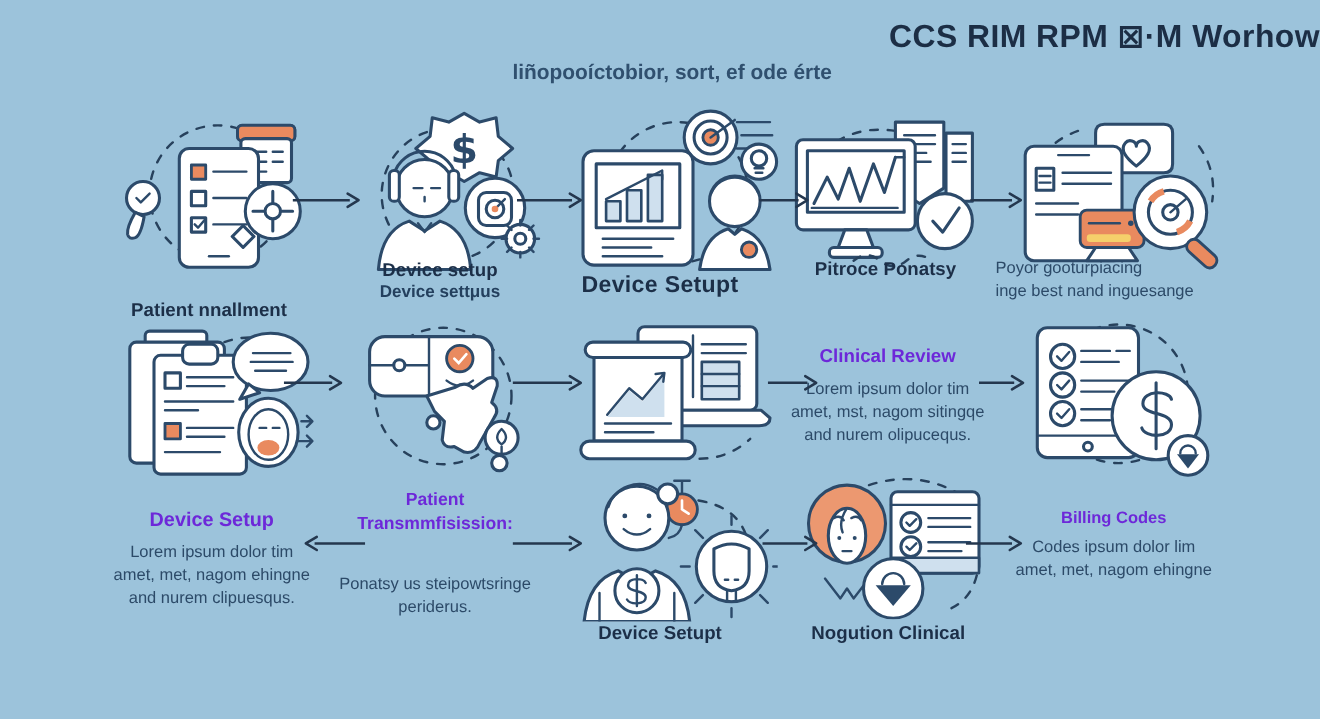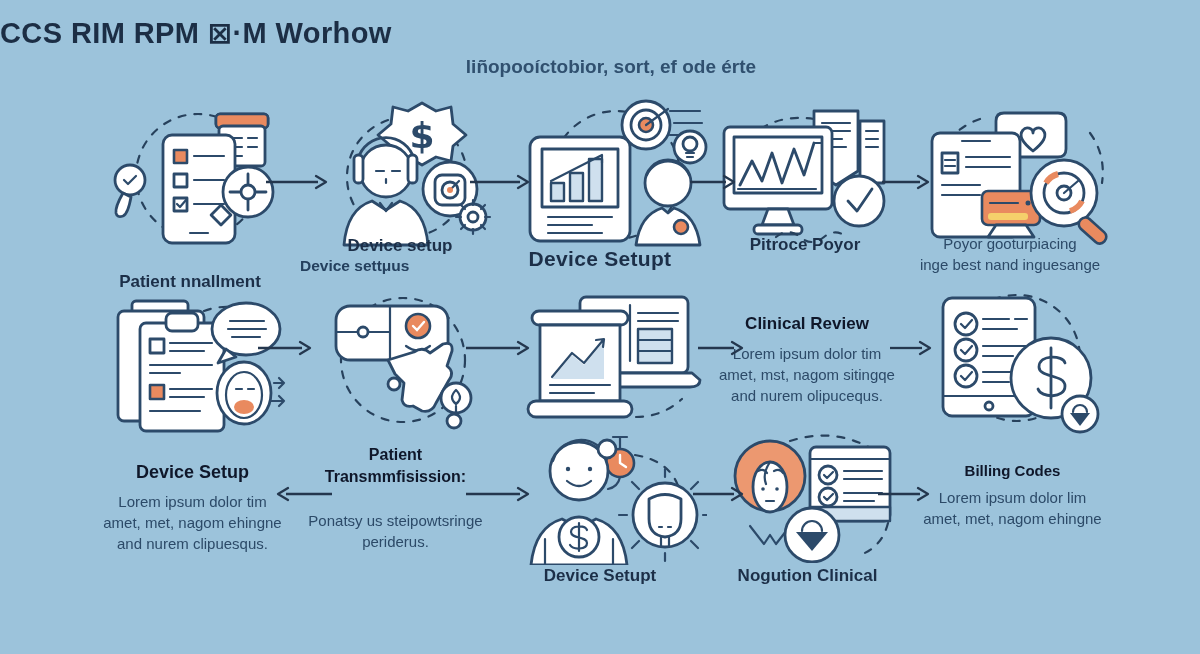--- a/index.html
+++ b/index.html
@@ -1,28 +1,28 @@
 <!DOCTYPE html>
 <html><head>
 <meta charset="utf-8">
 <style>
   html,body{margin:0;padding:0;background:#7ea9c4;}
   .canvas{position:relative;width:1200px;height:654px;background:#9cc3db;overflow:hidden;
           font-family:"Liberation Sans","DejaVu Sans",sans-serif;color:#1e3248;}
   .abs{position:absolute;}
-  .title{position:absolute;top:16px;left:0;width:100%;text-align:left;
+  .title{position:absolute;top:16px;left:0;width:100%;text-align:right;
          font-size:29px;font-weight:700;color:#1c2e45;letter-spacing:.4px;}
   .subtitle{position:absolute;top:56px;left:0;width:100%;text-align:center;
             font-size:19px;font-weight:600;color:#30506f;margin-left:11px;}
   .lbl{position:absolute;text-align:center;font-weight:700;color:#1c2f48;}
   .lbl-lg{font-size:21px;letter-spacing:.3px;}
   .lbl-md{font-size:17px;}
-  .sub{position:absolute;font-weight:600;font-size:15.5px;color:#24405e;}
-  .body{position:absolute;text-align:center;font-size:15px;color:#2c4a68;line-height:21px;font-weight:500;}
-  .hdr{font-weight:700;color:#0f172a;}
+  .sub{position:absolute;text-align:center;font-weight:600;font-size:15.5px;color:#24405e;}
+  .body{position:absolute;font-size:15px;color:#2c4a68;line-height:21px;font-weight:500;}
+  .hdr{font-weight:700;color:#6d28d9;}
   
   .w{fill:#ffffff;stroke:#2c4a6a;stroke-width:2.8;stroke-linejoin:round;stroke-linecap:round;}
   .s{fill:none;stroke:#2c4a6a;stroke-width:2.8;stroke-linejoin:round;stroke-linecap:round;}
   .s2{fill:none;stroke:#2c4a6a;stroke-width:2.2;stroke-linejoin:round;stroke-linecap:round;}
   .or{fill:#e98a5f;stroke:#2c4a6a;stroke-width:2.6;stroke-linejoin:round;}
   .orf{fill:#e98a5f;stroke:none;}
   .lt{fill:#cfe0ee;stroke:#2c4a6a;stroke-width:2.4;stroke-linejoin:round;}
   .dash{fill:none;stroke:#27415c;stroke-width:2.2;stroke-dasharray:7 9;stroke-linecap:round;}
   .ink{fill:#2c4a6a;stroke:none;}
   .arrow line{stroke:#24374e;stroke-width:2.3;}
@@ -248,21 +248,21 @@
       <path class="s2" d="M112,66 l3,3 l6,-6 M132,62 h38 M132,70 h30"></path>
     <circle class="w" cx="100" cy="104" r="27"></circle>
     <path class="s2" d="M90,100 a10,10 0 0 1 20,0"></path>
     <path class="ink" d="M84,101 h32 l-16,19 Z"></path>
   </svg>
 
   <div class="lbl lbl-md" style="left:90px;top:272px;width:200px">Patient nnallment</div>
   <div class="lbl lbl-md" style="left:300px;top:236px;width:200px">Device setup</div>
   <div class="sub" style="left:300px;top:257px;width:200px">Device settμus</div>
   <div class="lbl lbl-lg" style="left:500px;top:247px;width:200px">Device Setupt</div>
-  <div class="lbl lbl-md" style="left:705px;top:235px;width:200px">Pitroce Poyor</div>
+  <div class="lbl lbl-md" style="left:705px;top:235px;width:200px">Pitroce Ponatsy</div>
   <div class="body" style="left:905px;top:233px;width:210px">
     <div>Poyor gooturpiacing</div>
     <div>inge best nand inguesange</div>
   </div>
 
   <div class="abs" style="left:712px;top:314px;width:190px;text-align:center">
     <div class="hdr" style="font-size:17px">Clinical Review</div>
     <div class="body" style="position:static;margin-top:9px">
       <div>Lorem ipsum dolor tim</div>
       <div>amet, mst, nagom sitingqe</div>
@@ -277,33 +277,33 @@
       <div>amet, met, nagom ehingne</div>
       <div>and nurem clipuesqus.</div>
     </div>
   </div>
 
   <div class="abs" style="left:298px;top:444px;width:195px;text-align:center">
     <div class="hdr" style="font-size:16px;line-height:22px">
       <div>Patient</div>
       <div>Transmmfisission:</div>
     </div>
-    <div class="body" style="position:static;margin-top:22px">
+    <div class="body" style="position:static;margin-top:32px">
       <div>Ponatsy us steipowtsringe</div>
       <div>periderus.</div>
     </div>
   </div>
 
   <div class="lbl lbl-md" style="left:495px;top:566px;width:210px">Device Setupt</div>
   <div class="lbl lbl-md" style="left:700px;top:566px;width:215px">Nogution Clinical</div>
 
   <div class="abs" style="left:915px;top:462px;width:195px;text-align:center">
     <div class="hdr" style="font-size:15px">Billing Codes</div>
     <div class="body" style="position:static;margin-top:8px">
-      <div>Lorem ipsum dolor lim</div>
+      <div>Codes ipsum dolor lim</div>
       <div>amet, met, nagom ehingne</div>
     </div>
   </div>
 
   <svg class="arrow abs" style="left:266px;top:174px" width="62" height="16">
       <line x1="0" y1="8" x2="52" y2="8"></line>
       <path d="M50,2 L60,8 L50,14"></path>
     </svg>
   <svg class="arrow abs" style="left:470px;top:174px" width="60" height="16">
       <line x1="0" y1="8" x2="50" y2="8"></line>

